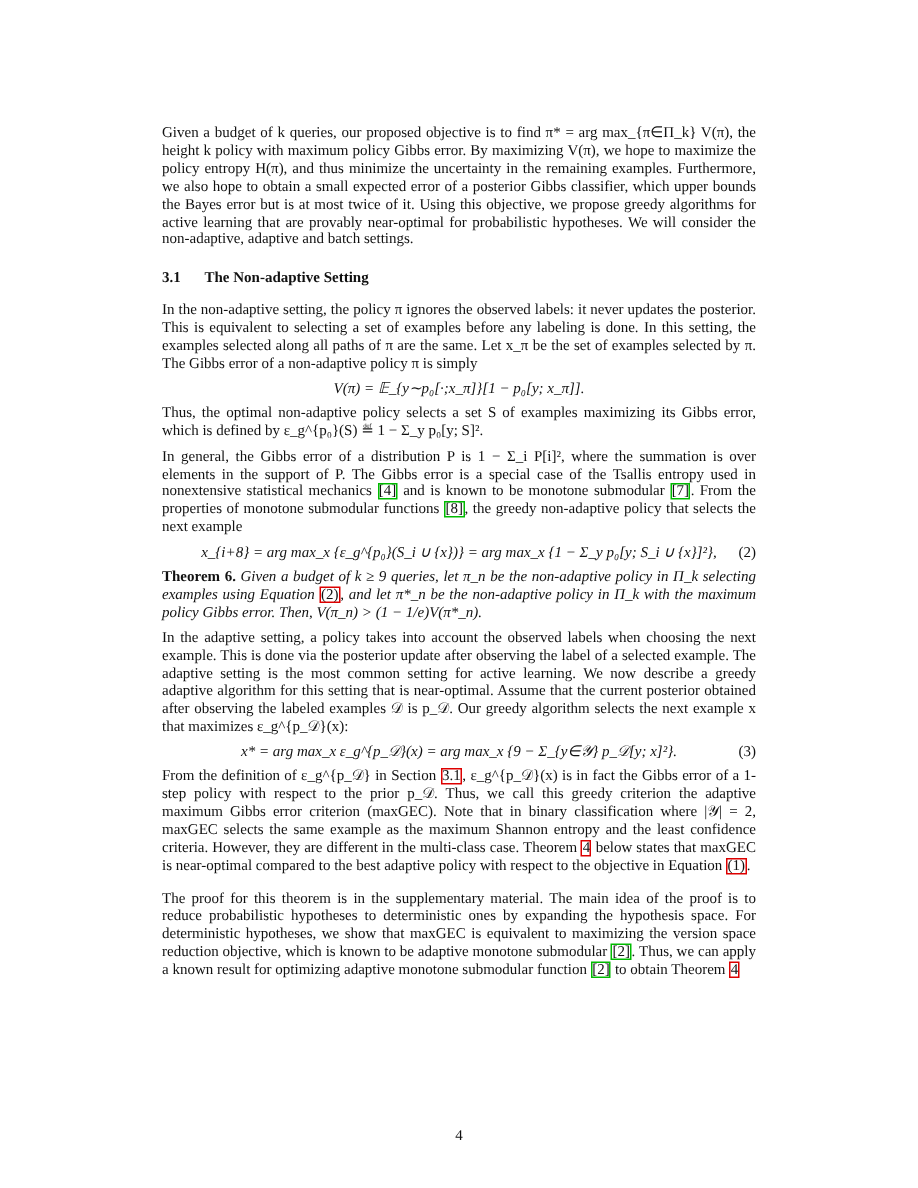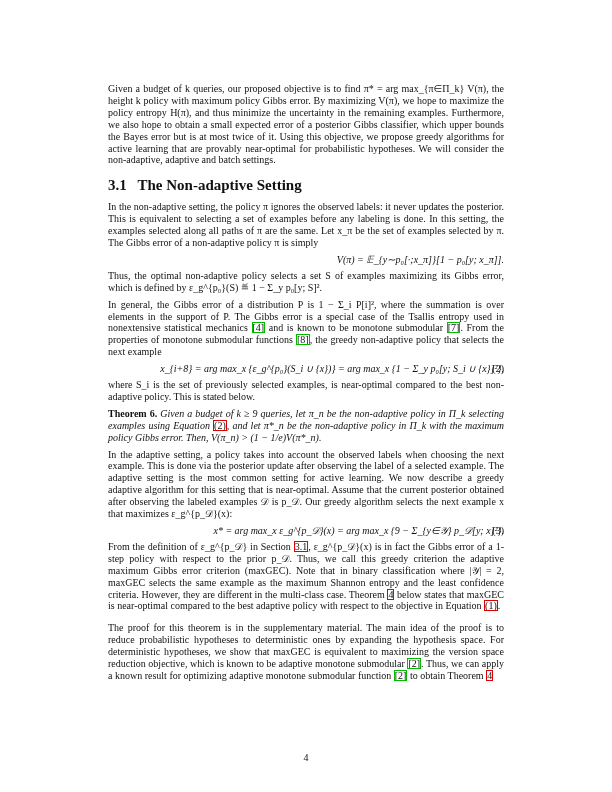--- a/index.html
+++ b/index.html
@@ -1,21 +1,21 @@
 <!DOCTYPE html>
 <html><head>
 <meta charset="utf-8">
 <style>
   html, body { margin:0; padding:0; background:#fff; }
   body { width:612px; height:792px; position:relative; overflow:hidden; }
   .page { position:absolute; left:108px; top:79px; width:396px; font-family:"Liberation Serif", serif; font-size:10px; line-height:11.9px; color:#111; }
   p { margin:4px 0 5px 0; text-align:justify; }
-  .sec { font-weight:bold; font-size:15px; margin:14px 0 9px 0; }
+  .sec { font-weight:bold; font-size:10px; margin:14px 0 9px 0; }
   .sec .num { display:inline-block; width:26px; }
-  .eq { position:relative; text-align:right; margin:4px 0 4px 0; font-style:italic; }
+  .eq { position:relative; text-align:center; margin:4px 0 4px 0; font-style:italic; }
   .eq .eqnum { position:absolute; right:0; top:0; font-style:normal; }
   .thm b { font-weight:bold; }
   .thm i { font-style:italic; }
   .ref-r { outline:1px solid #d00; outline-offset:-1px; padding:0 1px; }
   .ref-g { outline:1px solid #0b0; outline-offset:-1px; padding:0 1px; }
   .pagenum { position:absolute; top:752px; left:0; width:612px; text-align:center; font-family:"Liberation Serif", serif; font-size:10px; color:#111; }
   i { font-style:italic; }
 </style>
 </head>
 <body>
@@ -27,21 +27,20 @@
     <span class="num">3.1</span>
     <span>The Non-adaptive Setting</span>
   </div>
   <p>In the non-adaptive setting, the policy π ignores the observed labels: it never updates the posterior. This is equivalent to selecting a set of examples before any labeling is done. In this setting, the examples selected along all paths of π are the same. Let x_π be the set of examples selected by π. The Gibbs error of a non-adaptive policy π is simply</p>
   <div class="eq"><span>V(π) = 𝔼_{y∼p₀[·;x_π]}[1 − p₀[y; x_π]].</span></div>
   <p>Thus, the optimal non-adaptive policy selects a set S of examples maximizing its Gibbs error, which is defined by ε_g^{p₀}(S) ≝ 1 − Σ_y p₀[y; S]².</p>
   <p>
     <span>In general, the Gibbs error of a distribution P is 1 − Σ_i P[i]², where the summation is over elements in the support of P. The Gibbs error is a special case of the Tsallis entropy used in nonextensive statistical mechanics </span><span class="ref-g">[4]</span><span> and is known to be monotone submodular </span><span class="ref-g">[7]</span><span>. From the properties of monotone submodular functions </span><span class="ref-g">[8]</span><span>, the greedy non-adaptive policy that selects the next example</span>
   </p>
   <div class="eq"><span>x_{i+8} = arg max_x {ε_g^{p₀}(S_i ∪ {x})} = arg max_x {1 − Σ_y p₀[y; S_i ∪ {x}]²},</span><span class="eqnum">(2)</span></div>
-  <p>where S_i is the set of previously selected examples, is near-optimal compared to the best non-adaptive policy. This is stated below.</p>
   <p class="thm">
     <b>Theorem 6.</b>
     <i>Given a budget of k ≥ 9 queries, let π_n be the non-adaptive policy in Π_k selecting examples using Equation </i><span class="ref-r">(2)</span><i>, and let π*_n be the non-adaptive policy in Π_k with the maximum policy Gibbs error. Then, V(π_n) &gt; (1 − 1/e)V(π*_n).</i>
   </p>
 
   <p>In the adaptive setting, a policy takes into account the observed labels when choosing the next example. This is done via the posterior update after observing the label of a selected example. The adaptive setting is the most common setting for active learning. We now describe a greedy adaptive algorithm for this setting that is near-optimal. Assume that the current posterior obtained after observing the labeled examples 𝒟 is p_𝒟. Our greedy algorithm selects the next example x that maximizes ε_g^{p_𝒟}(x):</p>
   <div class="eq"><span>x* = arg max_x ε_g^{p_𝒟}(x) = arg max_x {9 − Σ_{y∈𝒴} p_𝒟[y; x]²}.</span><span class="eqnum">(3)</span></div>
   <p>
     <span>From the definition of ε_g^{p_𝒟} in Section </span><span class="ref-r">3.1</span><span>, ε_g^{p_𝒟}(x) is in fact the Gibbs error of a 1-step policy with respect to the prior p_𝒟. Thus, we call this greedy criterion the adaptive maximum Gibbs error criterion (maxGEC). Note that in binary classification where |𝒴| = 2, maxGEC selects the same example as the maximum Shannon entropy and the least confidence criteria. However, they are different in the multi-class case. Theorem </span><span class="ref-r">4</span><span> below states that maxGEC is near-optimal compared to the best adaptive policy with respect to the objective in Equation </span><span class="ref-r">(1)</span><span>.</span>
   </p>

